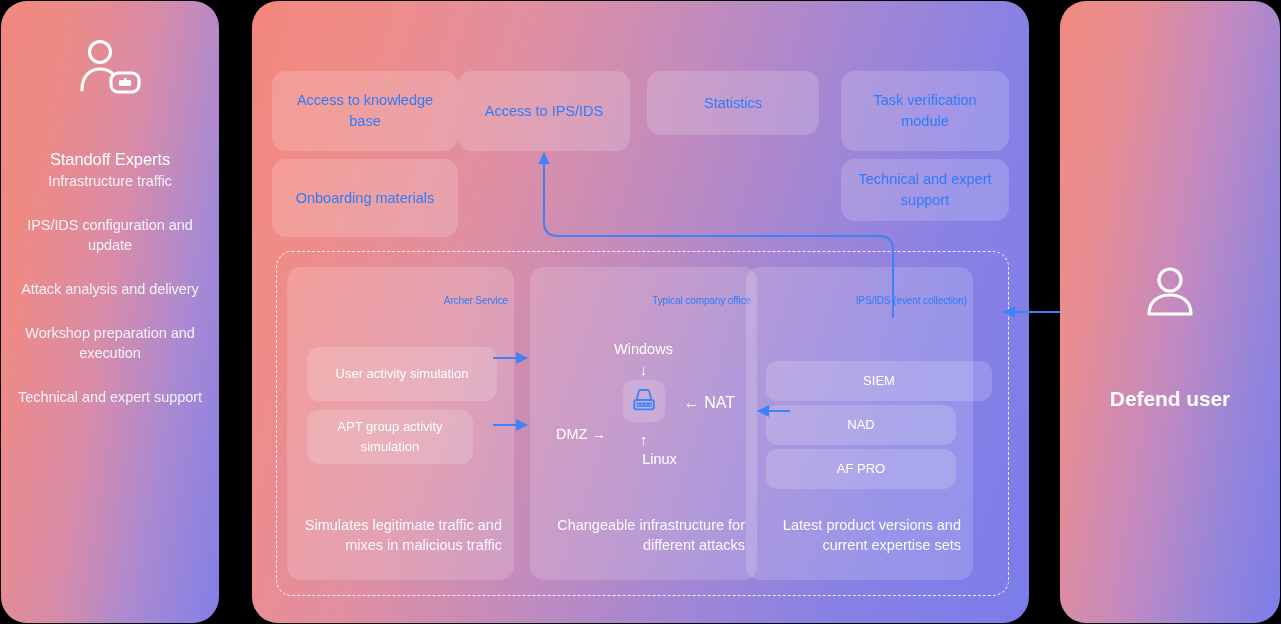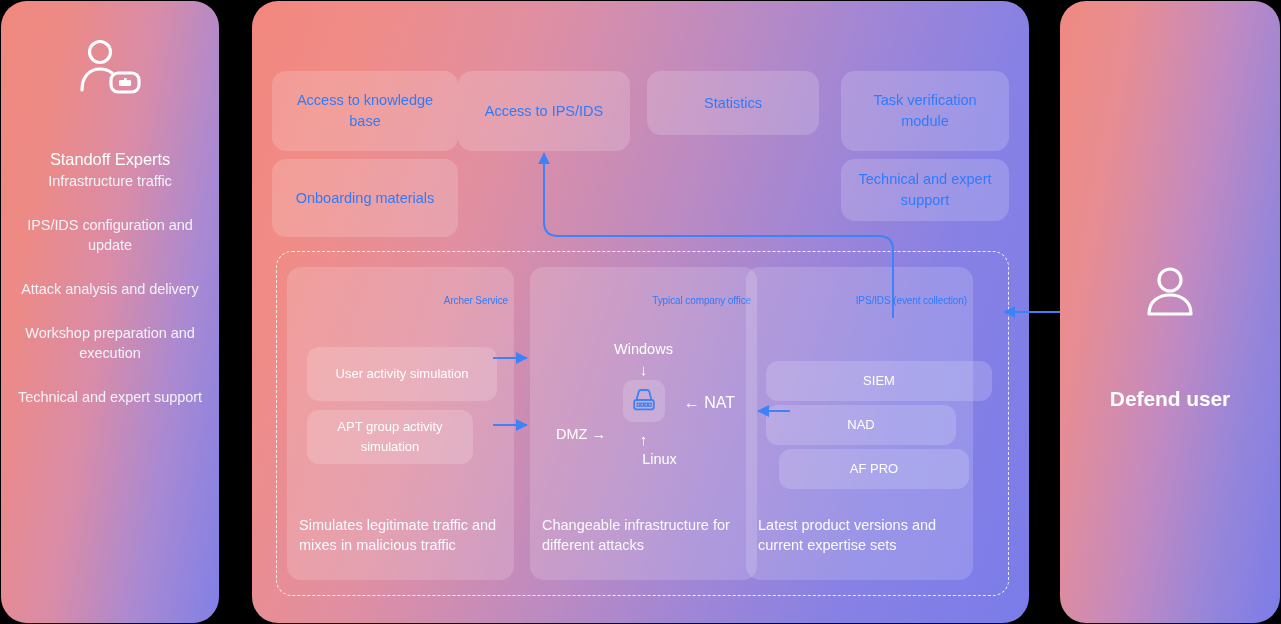--- a/index.html
+++ b/index.html
@@ -119,21 +119,21 @@
   .col-title {
     position: absolute; top: 28px; left: 6px; right: 6px;
     text-align: right;
     color: #2f7bfb;
     font-size: 10px;
     letter-spacing: -0.1px;
   }
 
   .col-footer {
     position: absolute; bottom: 25px; left: 12px; right: 12px;
-    text-align: left;
+    text-align: right;
     color: #fbfaff;
     font-size: 14.5px;
     line-height: 20px;
   }
 
   
   .pill {
     position: absolute;
     background: rgba(255,255,255,0.17);
     border-radius: 12px;
@@ -145,21 +145,21 @@
     font-size: 13px;
     line-height: 20px;
     padding: 2px 20px;
   }
   #pill-user { left: 20px; top: 80px; width: 190px; height: 54px; }
   #pill-apt  { left: 20px; top: 143px; width: 166px; height: 54px; }
 
   
   #pill-siem   { left: 20px; top: 94px;  width: 226px; height: 40px; }
   #pill-nad    { left: 20px; top: 138px; width: 190px; height: 40px; }
-  #pill-afpro  { left: 20px; top: 182px; width: 190px; height: 40px; margin-left: 13px; }
+  #pill-afpro  { left: 20px; top: 182px; width: 190px; height: 40px; }
 
   
   #net-windows {
     position: absolute; top: 74px; left: 0; right: 0;
     text-align: center; color: #ffffff; font-size: 14.5px;
   }
   #net-arrow-down {
     position: absolute; top: 94px; left: 0; right: 0;
     text-align: center; color: #ffffff; font-size: 15px;
   }

